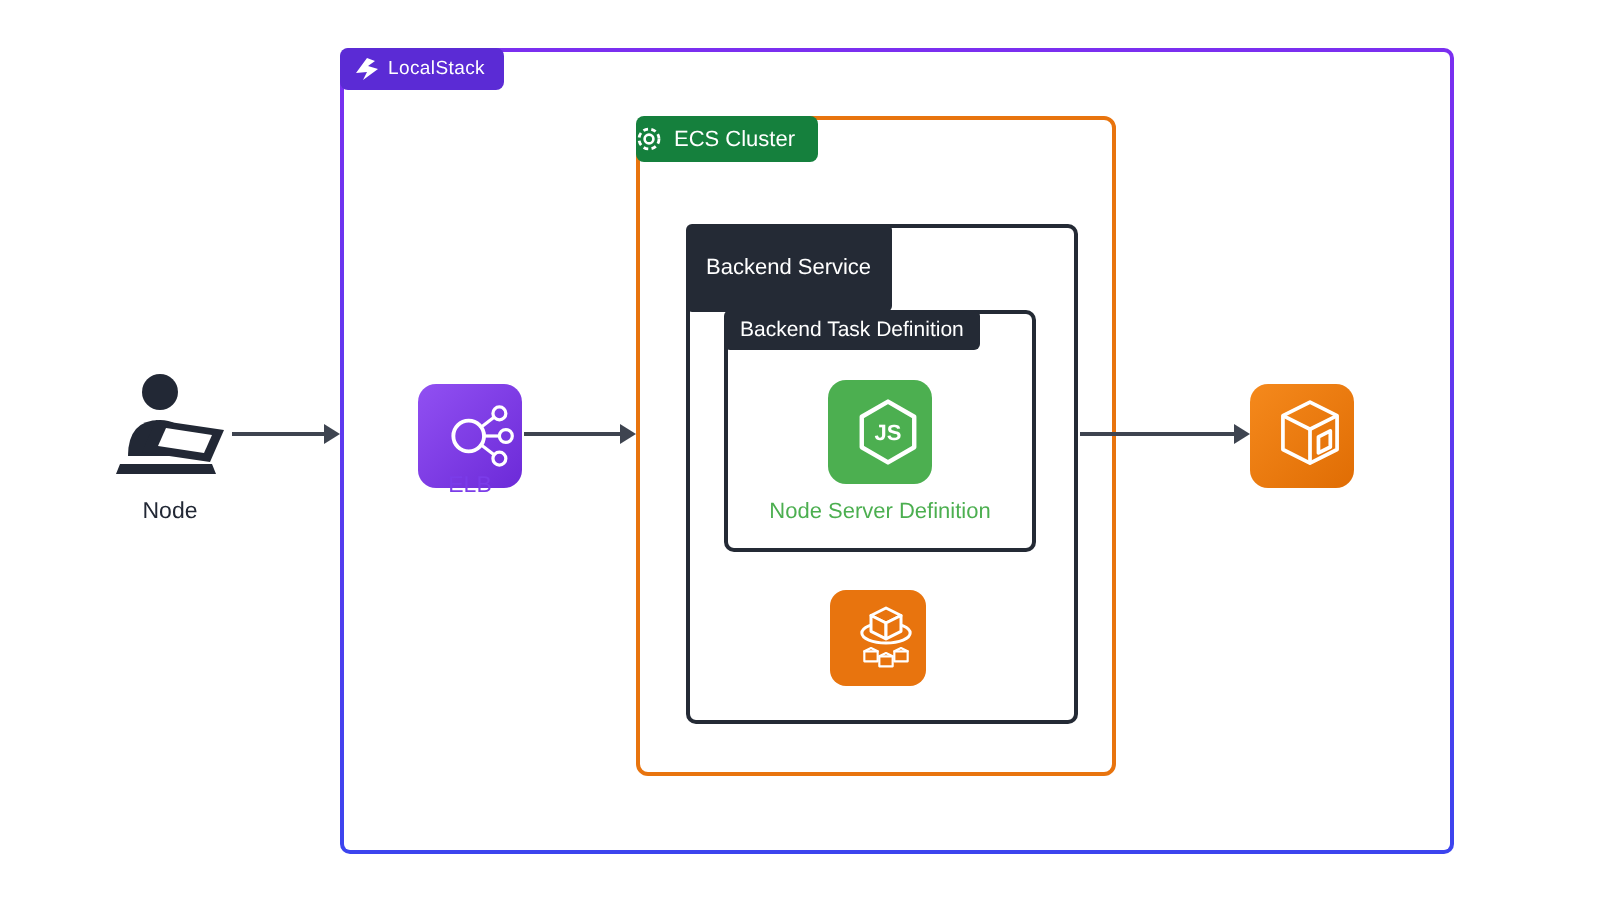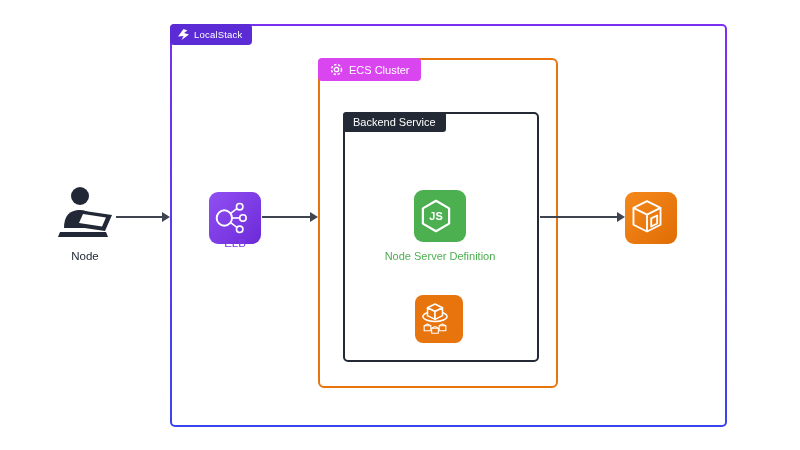--- a/index.html
+++ b/index.html
@@ -13,33 +13,33 @@
   
   .ls-box { left:170px; top:24px; width:557px; height:403px;
             background:linear-gradient(180deg,#7b2ff0,#3c44ee); border-radius:5px; }
   .ls-box-fill { position:absolute; inset:2px; background:#ffffff; border-radius:3px; }
   .ls-badge { position:absolute; left:0; top:0; background:#5b2bd5; color:#fff;
               border-radius:4px; padding:4px 10px 4px 7px; display:inline-flex;
               align-items:center; gap:4px; font-size:9.5px; font-weight:normal; letter-spacing:.2px; }
 
   .ecs-box { left:318px; top:58px; width:240px; height:330px;
              border:2px solid #e8740e; border-radius:6px; }
-  .ecs-badge { position:absolute; left:-2px; top:-2px; background:#d946ef; color:#fff;
-               border-radius:4px; padding:5px 11px 5px 12px; display:inline-flex;
+  .ecs-badge { position:absolute; left:-2px; top:-2px; background:#15803d; color:#fff;
+               border-radius:4px; padding:5px 11px 5px 0; display:inline-flex;
                align-items:center; gap:6px; font-size:11px; }
 
   .bs-box { left:343px; top:112px; width:196px; height:250px; background:#fff;
             border:2px solid #242a35; border-radius:5px; }
   .dark-badge { position:absolute; left:-2px; top:-2px; background:#242a35; color:#fff;
-                border-radius:3px; padding:4px 10px; font-size:11px; white-space:nowrap; }
+                border-radius:3px; padding:16px 10px; font-size:11px; white-space:nowrap; }
   .td-box { left:362px; top:155px; width:156px; height:121px; background:#fff;
             border:2px solid #242a35; border-radius:5px; }
   .td-badge { font-size:10.5px; padding:4px 8px; }
 
-  .icon-sq { border-radius:9px; display:flex; align-items:center; justify-content:flex-start; }
+  .icon-sq { border-radius:9px; display:flex; align-items:center; justify-content:flex-end; }
   .elb-icon { left:209px; top:192px; width:52px; height:52px;
               background:linear-gradient(135deg,#9150f2,#6c2ad8); }
   .node-icon { left:414px; top:190px; width:52px; height:52px; background:#4caf50; }
   .ecs-icon { left:415px; top:295px; width:48px; height:48px; background:#e8740e; border-radius:8px; }
   .ecr-icon { left:625px; top:192px; width:52px; height:52px;
               background:linear-gradient(135deg,#f5891c,#e06d04); }
 
   .lbl { position:absolute; text-align:center; font-size:11.5px; }
   .lbl-user { left:40px; top:250px; width:90px; color:#222835; }
   .lbl-elb { left:184px; top:237px; width:102px; color:#7b3ce8; }
@@ -91,20 +91,25 @@
       <span>ECS Cluster</span>
     </div>
   </div>
 
   <div class="abs bs-box">
     <div class="dark-badge">
       <span>Backend Service</span>
     </div>
   </div>
 
+  <div class="abs td-box">
+    <div class="dark-badge td-badge">
+      <span>Backend Task Definition</span>
+    </div>
+  </div>
 
   <div class="abs icon-sq elb-icon">
     <svg width="42" height="42" viewBox="0 0 52 52">
       <circle cx="19" cy="26" r="9.5" fill="none" stroke="#ffffff" stroke-width="2.4"></circle>
       <circle cx="38" cy="12" r="4" fill="none" stroke="#ffffff" stroke-width="2"></circle>
       <circle cx="42" cy="26" r="4" fill="none" stroke="#ffffff" stroke-width="2"></circle>
       <circle cx="38" cy="40" r="4" fill="none" stroke="#ffffff" stroke-width="2"></circle>
       <line x1="26" y1="21" x2="34.5" y2="14.5" stroke="#ffffff" stroke-width="2"></line>
       <line x1="28.5" y1="26" x2="38" y2="26" stroke="#ffffff" stroke-width="2"></line>
       <line x1="26" y1="31" x2="34.5" y2="37.5" stroke="#ffffff" stroke-width="2"></line>

